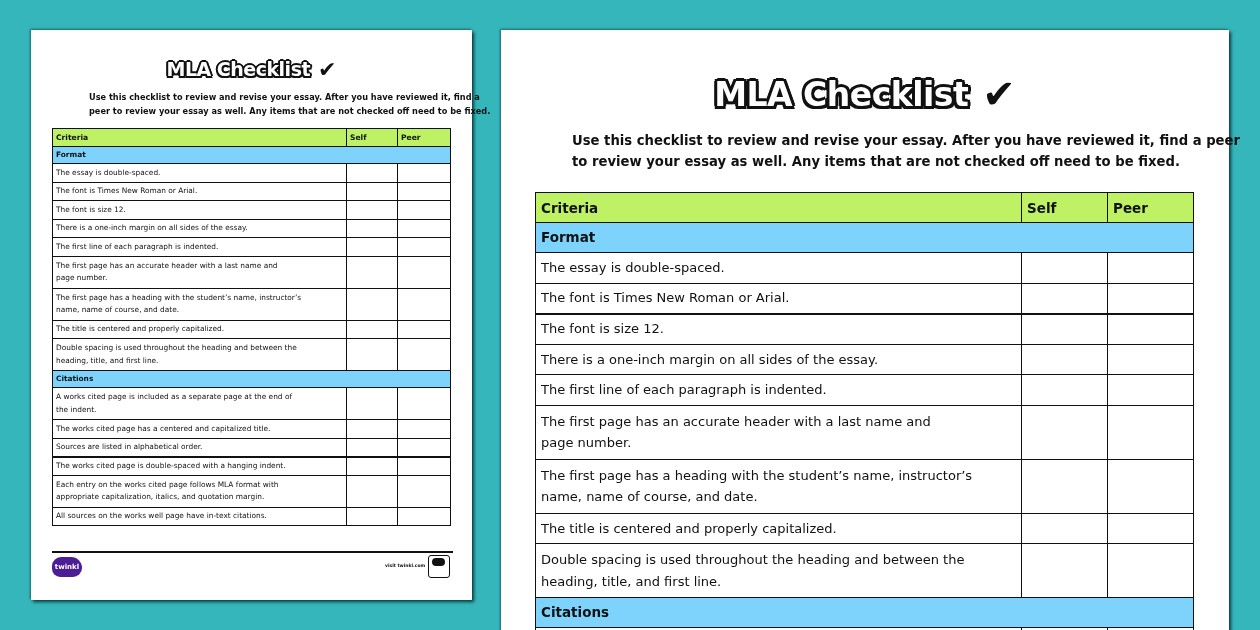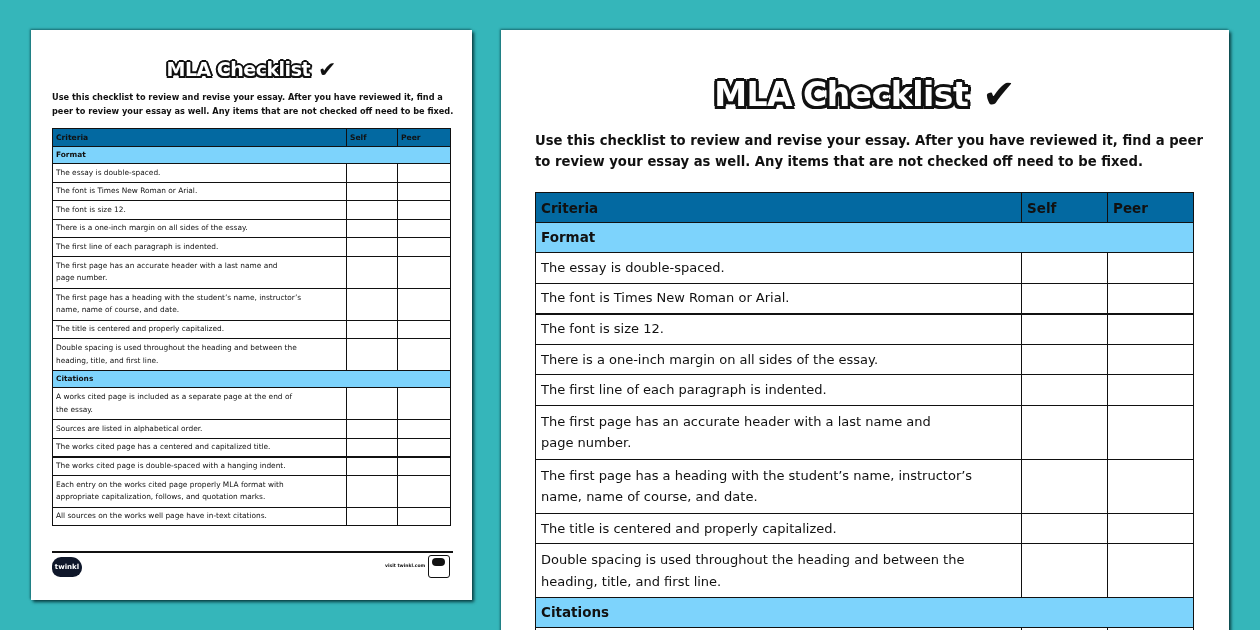--- a/index.html
+++ b/index.html
@@ -31,34 +31,35 @@
     color: #fff;
     letter-spacing: -0.5px;
   }
   .check-mark { color: #111; font-weight: bold; font-family: "DejaVu Sans", sans-serif; }
 
   .intro {
     position: absolute;
     font-weight: bold;
     font-family: "DejaVu Sans", sans-serif;
     color: #111;
+    margin-left: 37px;
   }
 
   table.checklist {
     position: absolute;
     border-collapse: collapse;
     table-layout: fixed;
     font-family: "DejaVu Sans", sans-serif;
   }
   table.checklist td, table.checklist th {
     border: 1px solid #111;
     vertical-align: middle;
     text-align: left;
   }
-  table.checklist th { background: #0369a1; font-weight: bold; }
+  table.checklist th { background: #bef264; font-weight: bold; }
   table.checklist tr.section td {
     background: #7dd3fc;
     font-weight: bold;
   }
 
   
   .page-small .title-row { top: 24px; height: 30px; }
   .page-small .title-text {
     font-size: 19px;
     text-shadow: -1.5px -1.5px 0 #111, 1.5px -1.5px 0 #111, -1.5px 1.5px 0 #111, 1.5px 1.5px 0 #111,
@@ -79,21 +80,21 @@
   .page-small tr.row1 td { height: 18.5px; }
   .page-small tr.row2 td { height: 32px; }
   .page-small .border-heavy { border-top: 2px solid #111 !important; }
 
   .footer-line {
     position: absolute;
     left: 21px; top: 521px; width: 401px; height: 2px; background: #111;
   }
   .twinkl-logo {
     position: absolute; left: 21px; top: 527px;
-    width: 30px; height: 20px; background: #0f172a; border-radius: 10px 12px 10px 9px;
+    width: 30px; height: 20px; background: #4c1d95; border-radius: 10px 12px 10px 9px;
     color: #fff; font-size: 7px; font-weight: bold; text-align: center; line-height: 20px;
     font-family: "DejaVu Sans", sans-serif;
   }
   .footer-url {
     position: absolute; left: 354px; top: 533px;
     font-size: 4.5px; font-weight: bold; color: #111;
     font-family: "DejaVu Sans", sans-serif;
   }
   .footer-badge {
     position: absolute; left: 397px; top: 525px;
@@ -205,44 +206,44 @@
       </td>
       <td></td>
       <td></td>
     </tr>
     <tr class="section">
       <td colspan="3">Citations</td>
     </tr>
     <tr class="row2">
       <td>
         <div>A works cited page is included as a separate page at the end of</div>
-        <div>the essay.</div>
-      </td>
+        <div>the indent.</div>
+      </td>
+      <td></td>
+      <td></td>
+    </tr>
+    <tr class="row1">
+      <td>The works cited page has a centered and capitalized title.</td>
       <td></td>
       <td></td>
     </tr>
     <tr class="row1">
       <td>Sources are listed in alphabetical order.</td>
-      <td></td>
-      <td></td>
-    </tr>
-    <tr class="row1">
-      <td>The works cited page has a centered and capitalized title.</td>
       <td></td>
       <td></td>
     </tr>
     <tr class="row1 border-heavy-row">
       <td class="border-heavy">The works cited page is double-spaced with a hanging indent.</td>
       <td class="border-heavy"></td>
       <td class="border-heavy"></td>
     </tr>
     <tr class="row2">
       <td>
-        <div>Each entry on the works cited page properly MLA format with</div>
-        <div>appropriate capitalization, follows, and quotation marks.</div>
+        <div>Each entry on the works cited page follows MLA format with</div>
+        <div>appropriate capitalization, italics, and quotation margin.</div>
       </td>
       <td></td>
       <td></td>
     </tr>
     <tr class="row1">
       <td>All sources on the works well page have in-text citations.</td>
       <td></td>
       <td></td>
     </tr>
   </tbody>

